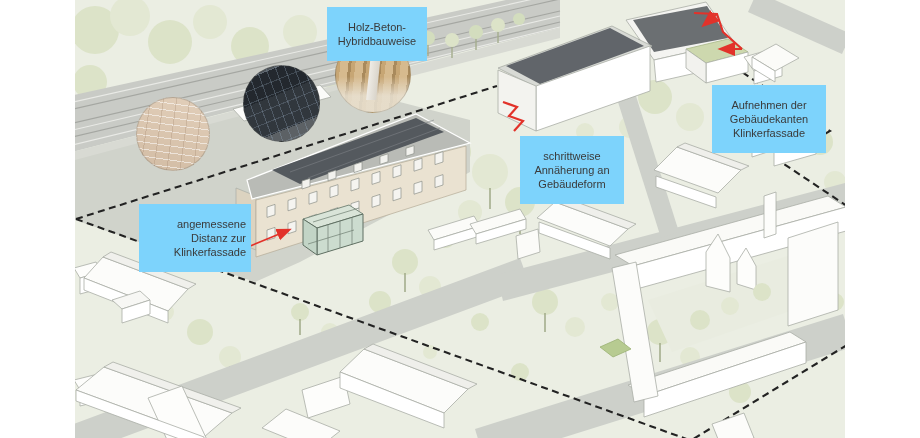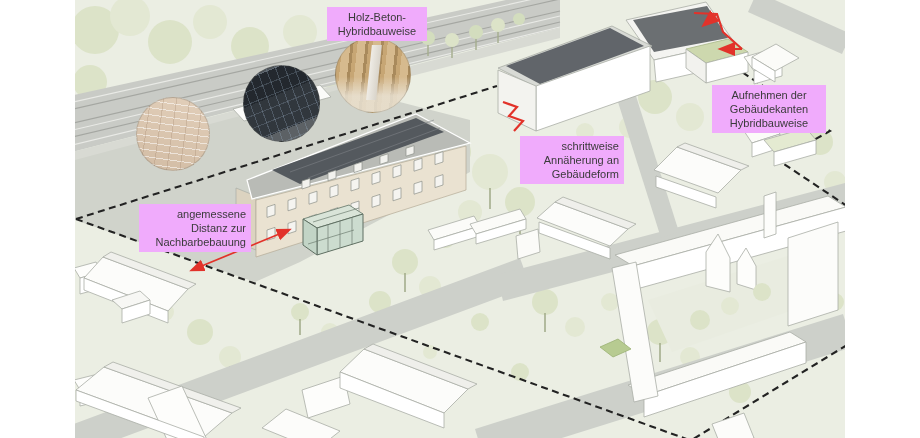--- a/index.html
+++ b/index.html
@@ -1,21 +1,21 @@
 <!DOCTYPE html>
 <html><head>
 <meta charset="utf-8">
 <style>
   html,body{margin:0;padding:0;background:#fff;}
   .figure{position:relative;width:920px;height:438px;background:#ffffff;overflow:hidden;
           font-family:"Liberation Sans", sans-serif;}
   .figure svg{position:absolute;left:0;top:0;}
-  .label{position:absolute;background:#f0abfc;color:#3a3a3a;font-size:11px;line-height:1.28;
-         padding:3px 5px;white-space:pre-line;z-index:30;}
-  .ta-c{text-align:center}.ta-l{text-align:right}.ta-r{text-align:right}
+  .label{position:absolute;background:#7dd3fc;color:#3a3a3a;font-size:11px;line-height:1.28;
+         padding:13px 5px;white-space:pre-line;z-index:30;}
+  .ta-c{text-align:center}.ta-l{text-align:center}.ta-r{text-align:right}
   .inset{position:absolute;border-radius:50%;z-index:20;border:1px solid rgba(90,90,85,.25);
          box-sizing:border-box;overflow:hidden;}
   .inset-brick{left:136px;top:97px;width:74px;height:74px;
     background:
       repeating-linear-gradient(98deg, rgba(150,120,95,.25) 0 1px, rgba(0,0,0,0) 1px 13px),
       repeating-linear-gradient(8deg, rgba(255,255,255,.55) 0 1px, rgba(0,0,0,0) 1px 7px),
       linear-gradient(15deg,#d2bca4,#e2cfba);}
   .inset-pv{left:243px;top:65px;width:77px;height:77px;
     background:
       repeating-linear-gradient(70deg, rgba(150,170,190,.30) 0 1px, rgba(0,0,0,0) 1px 9px),
@@ -323,19 +323,19 @@
 
 <div class="label ta-c" style="left:327px;top:7px;width:90px">Holz-Beton-
 Hybridbauweise</div>
 
 <div class="label ta-l" style="left:520px;top:136px;width:94px">schrittweise
 Annäherung an
 Gebäudeform</div>
 
 <div class="label ta-c" style="left:712px;top:85px;width:104px">Aufnehmen der
 Gebäudekanten
-Hybridbauweise</div>
+Klinkerfassade</div>
 
 <div class="label ta-r" style="left:139px;top:204px;width:102px">angemessene
 Distanz zur
-Nachbarbebauung</div>
+Klinkerfassade</div>
 
 </div>
 
 </body></html>

